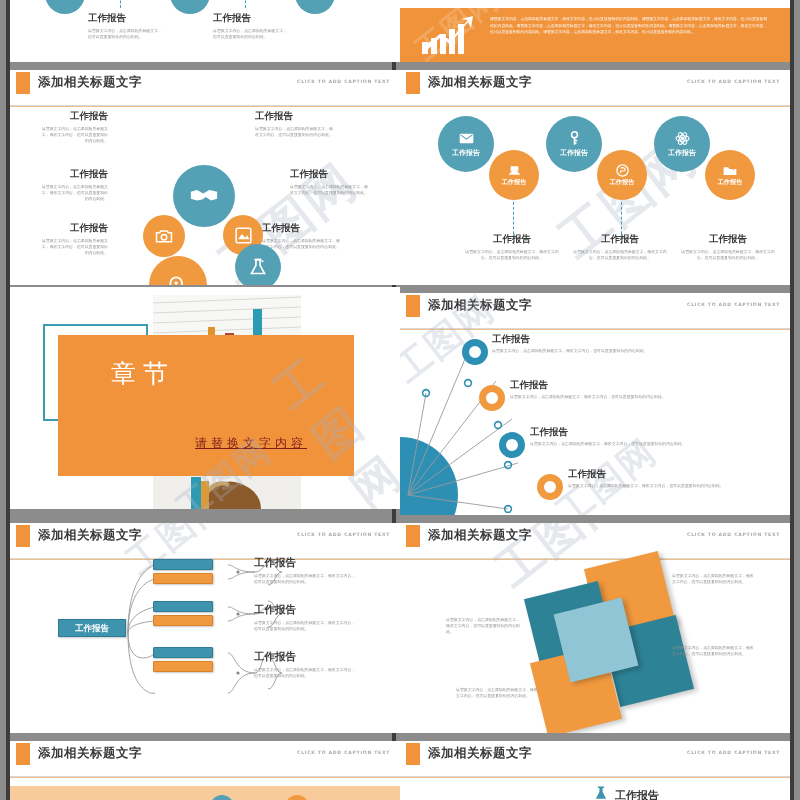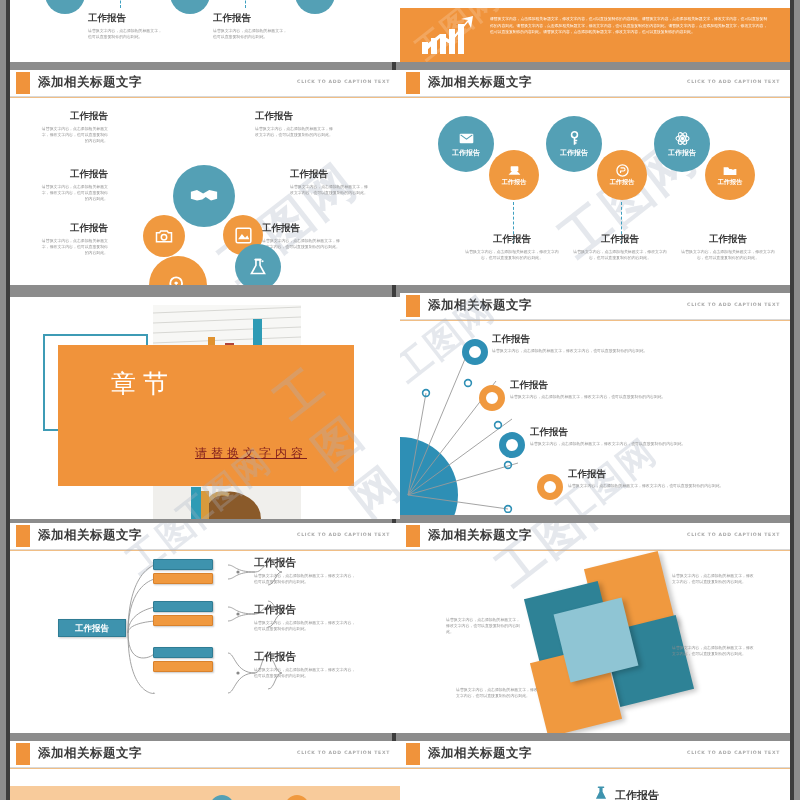--- a/index.html
+++ b/index.html
@@ -14,21 +14,21 @@
   .ldiv { position:absolute; left:6px; top:0; width:4px; height:800px; background:#3c3c3c; }
   .rdiv { position:absolute; left:790px; top:0; width:4px; height:800px; background:#3c3c3c; }
 
   .slide {
     position:absolute; left:0; width:390px; background:#ffffff;
     overflow:hidden;
   }
   .slide.r { width:390px; }
 
   
-  .s-head { position:absolute; left:0; top:0; width:100%; height:28px; }
+  .s-head { position:absolute; left:0; top:0; width:100%; height:37px; }
   .s-head .tab {
     position:absolute; left:6px; top:2px; width:14px; height:22px; background:#F0933B;
   }
   .s-head .ttl {
     position:absolute; left:28px; top:4px;
     font-size:12.5px; font-weight:bold; color:#3a3a3a; letter-spacing:.5px;
     font-family:"DejaVu Sans",sans-serif;
   }
   .s-head .cap {
     position:absolute; right:10px; top:9px;
@@ -252,21 +252,21 @@
     <div style="position:absolute; left:170px; top:163px; width:100px; text-align:center;">
       <div class="h4">工作报告</div>
       <div class="p" style="margin-top:3px; text-align:center;">请替换文字内容，点击添加相关标题文字，修改文字内容，也可以直接复制你的内容到此。</div>
     </div>
     <div style="position:absolute; left:278px; top:163px; width:100px; text-align:center;">
       <div class="h4">工作报告</div>
       <div class="p" style="margin-top:3px; text-align:center;">请替换文字内容，点击添加相关标题文字，修改文字内容，也可以直接复制你的内容到此。</div>
     </div>
   </div>
 
-  <div class="slide" style="left:10px; top:297px; height:222px;">
+  <div class="slide" style="left:10px; top:287px; height:222px;">
 
     <div style="position:absolute; left:143px; top:8px; width:148px; height:214px; background:linear-gradient(180deg,#f3f3f1 0%,#ededeb 46%,#fbfbfa 100%);">
       <svg width="148" height="214" viewBox="0 0 148 214" style="position:absolute; left:0; top:0;">
         <rect x="0" y="0" width="148" height="60" fill="#f7f7f5"></rect>
         <g stroke="#d7d7d3" stroke-width="1">
           <line x1="0" y1="8" x2="148" y2="2"></line>
           <line x1="0" y1="18" x2="148" y2="12"></line>
           <line x1="0" y1="28" x2="148" y2="22"></line>
           <line x1="0" y1="38" x2="148" y2="32"></line>
           <line x1="0" y1="48" x2="148" y2="42"></line>

